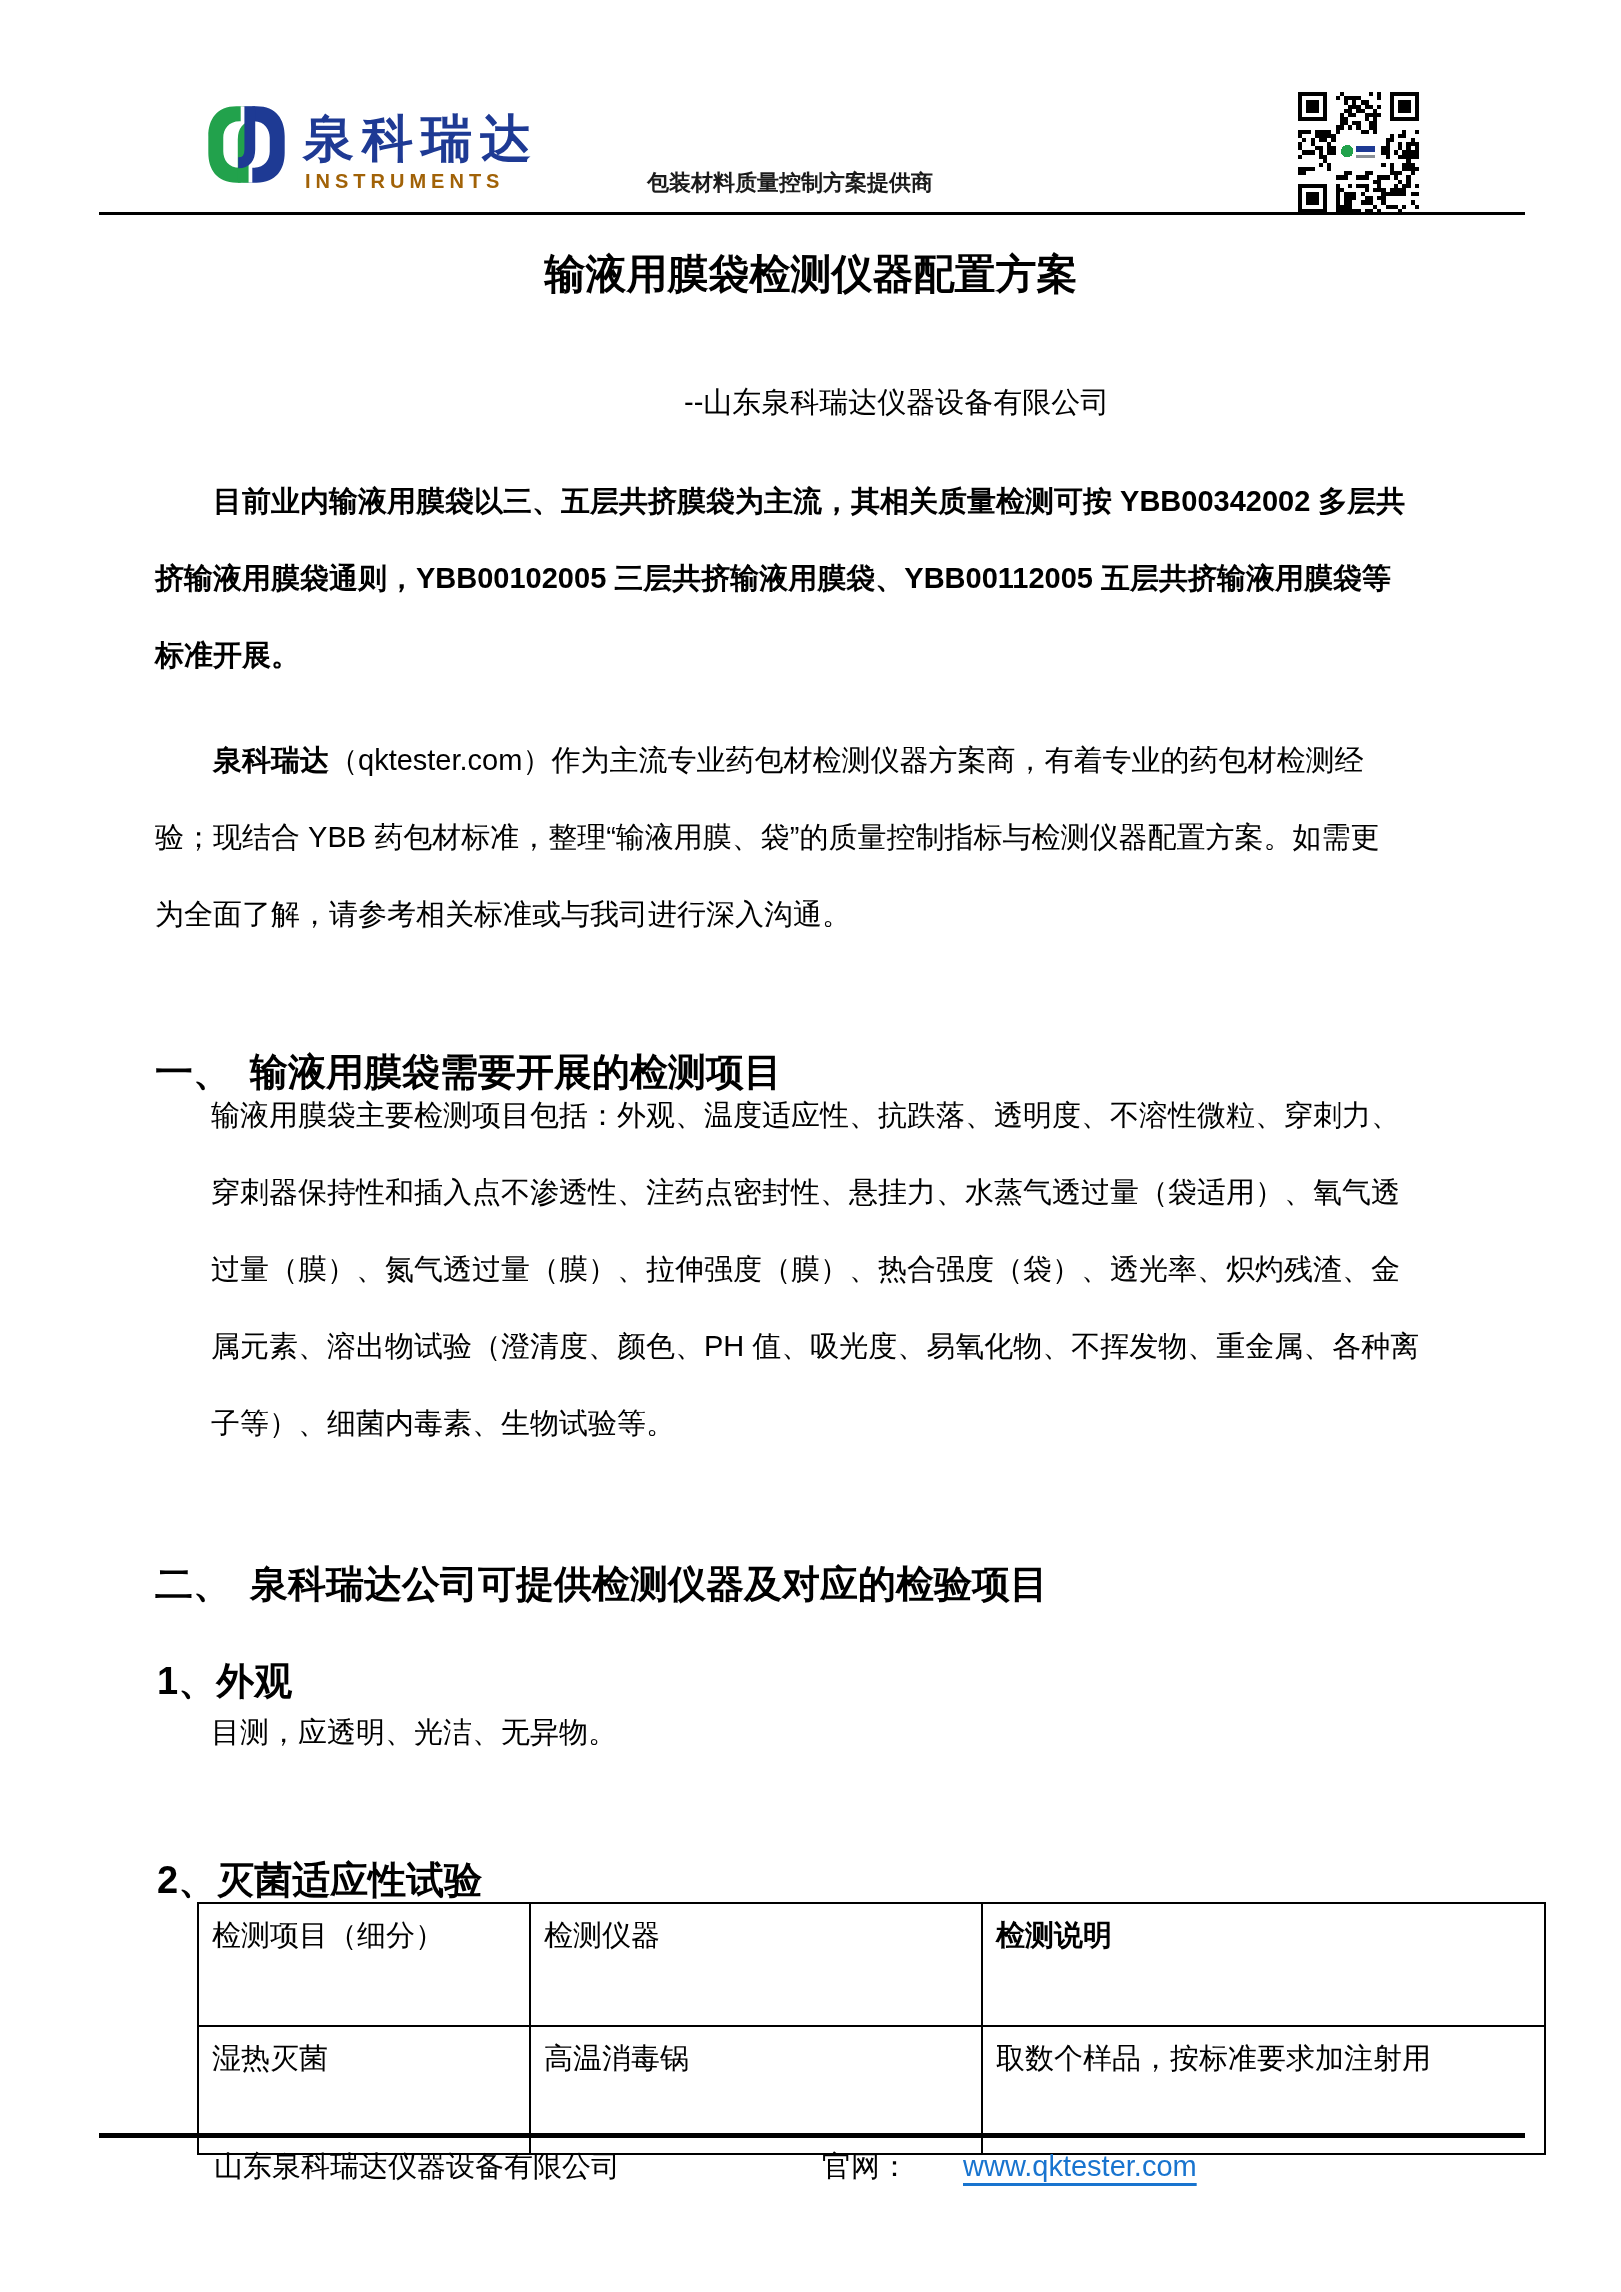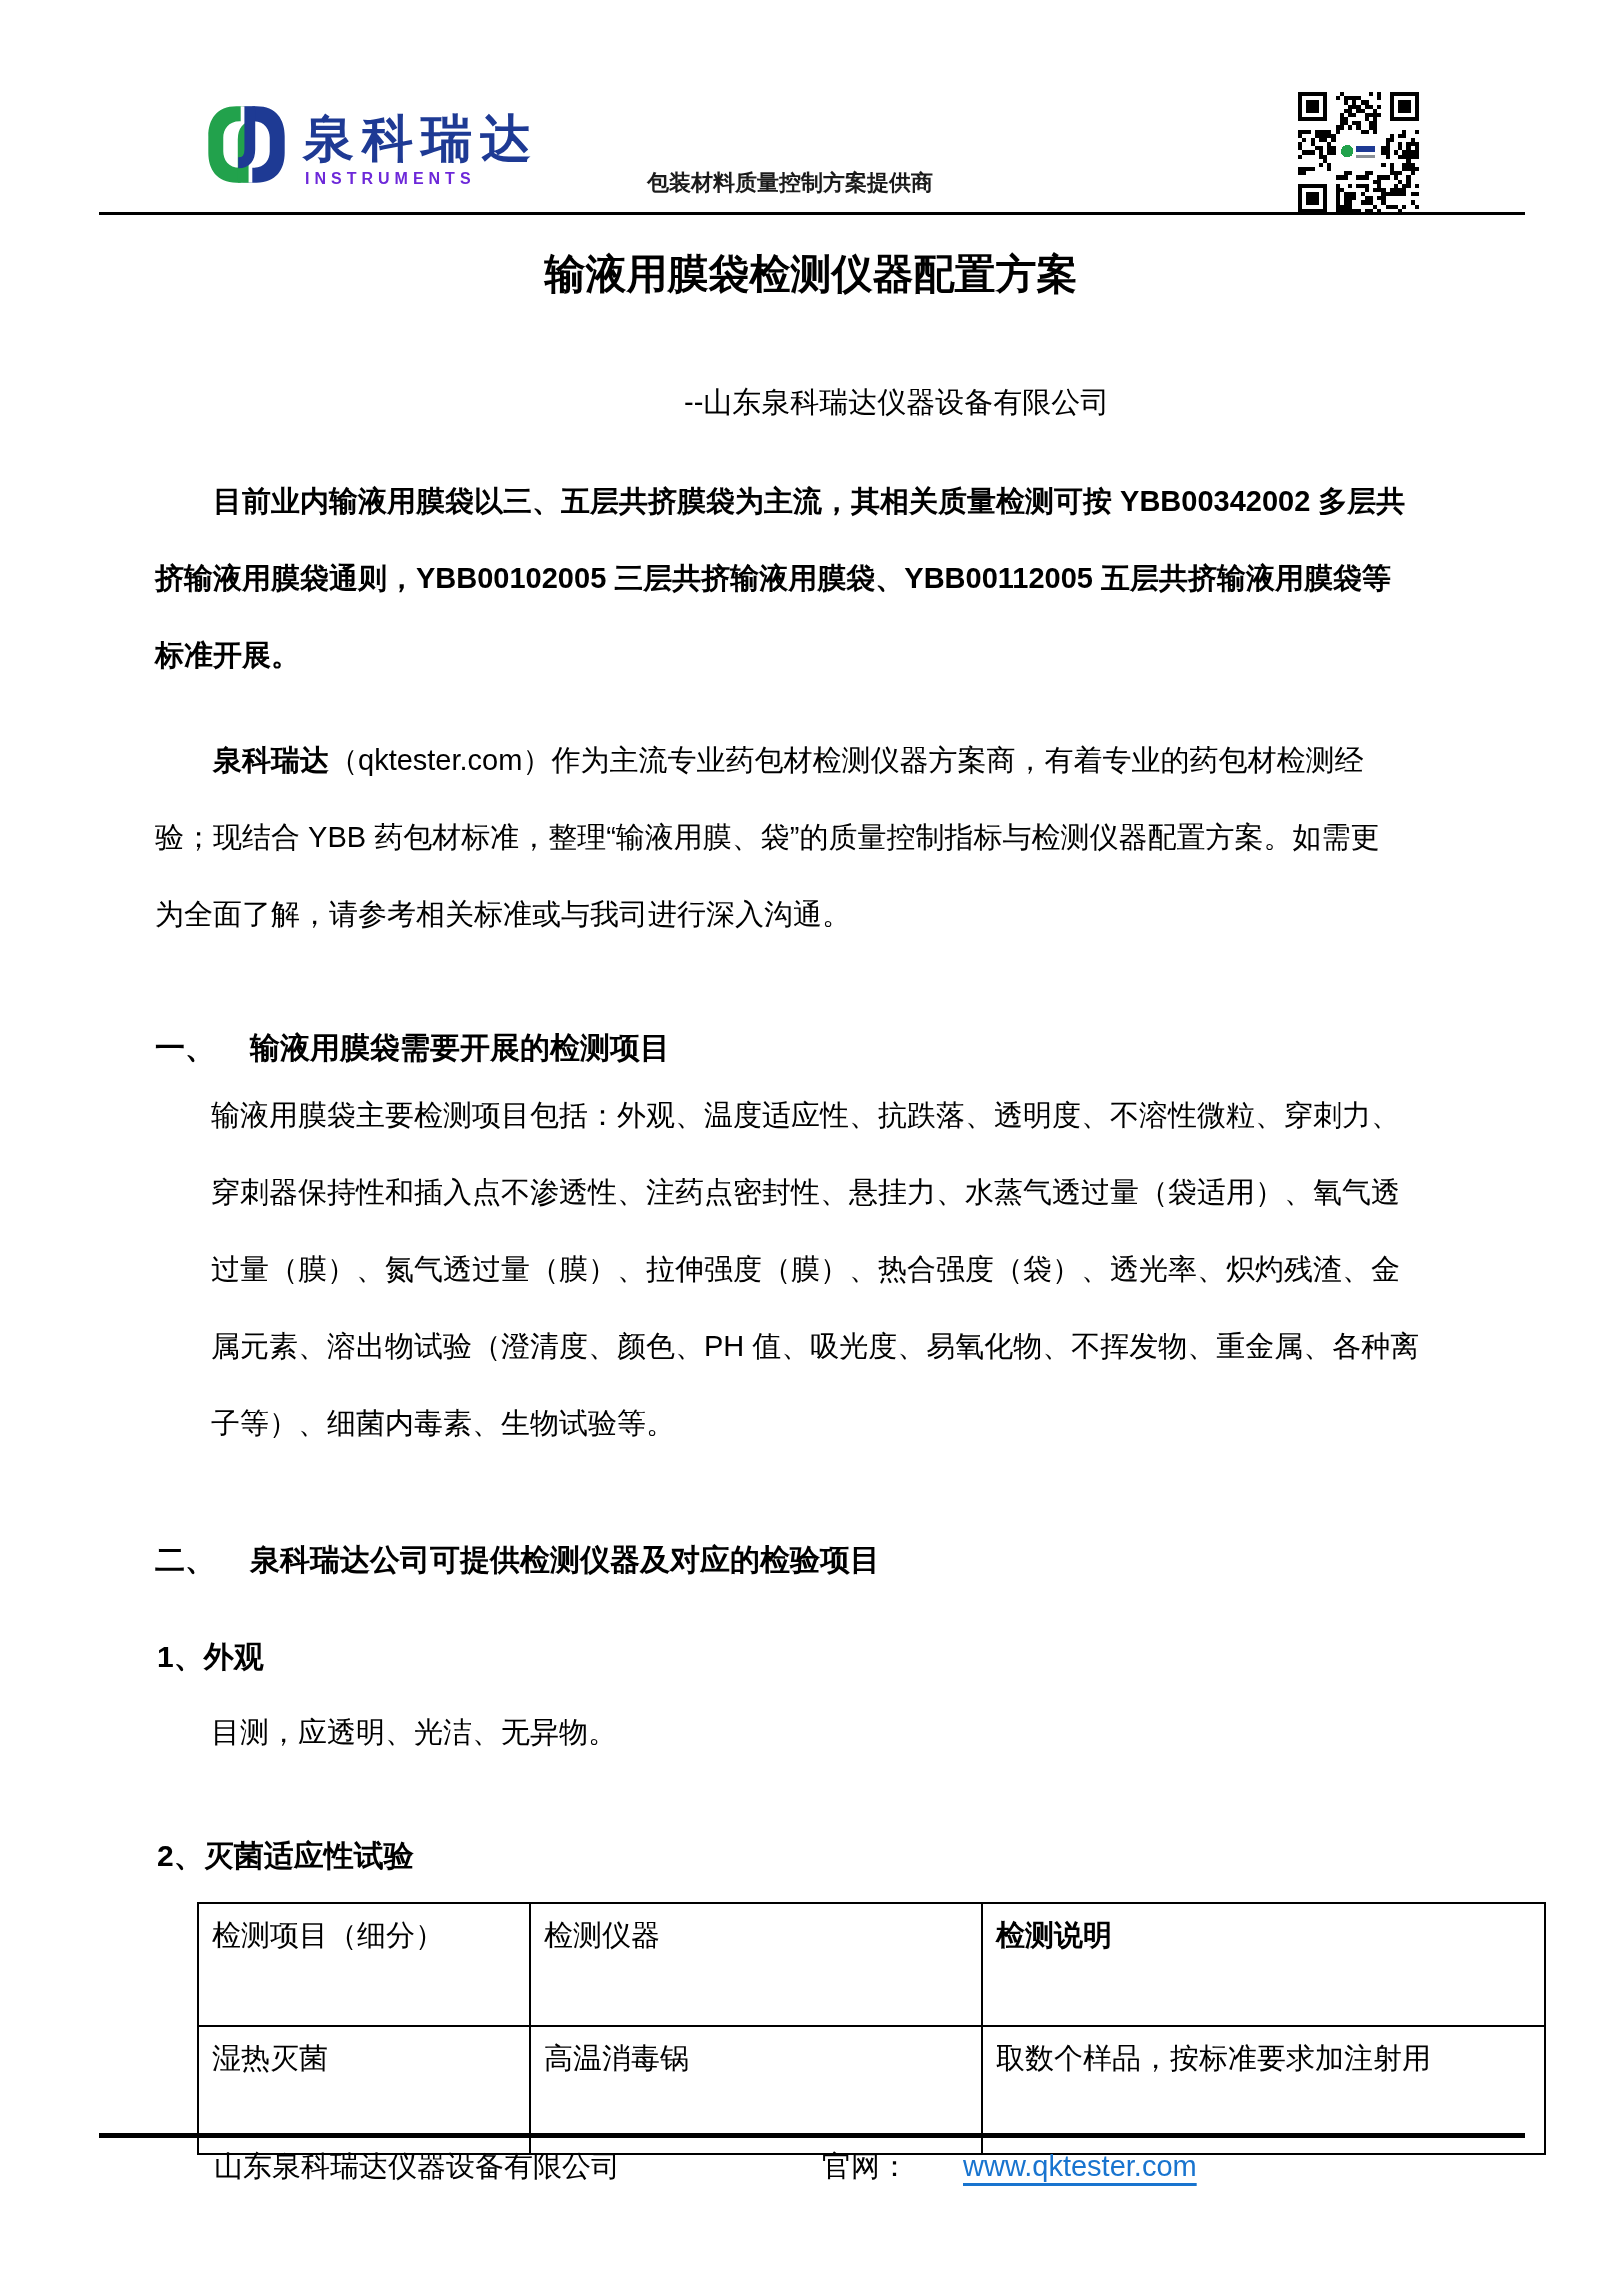--- a/index.html
+++ b/index.html
@@ -4,34 +4,34 @@
 <style>
   html,body{margin:0;padding:0;background:#e8e8e8;}
   .page{
     position:relative;width:1622px;height:2293px;background:#fff;
     font-family:"Liberation Sans","DejaVu Sans",sans-serif;color:#000;
     overflow:hidden;margin:0 auto;
   }
   .abs{position:absolute;}
   
   .brand-cn{left:303px;top:105px;font-size:51px;font-weight:700;letter-spacing:8px;color:#1E3A94;}
-  .brand-en{left:305px;top:170px;font-size:16px;font-weight:700;letter-spacing:5px;color:#6d28d9;}
+  .brand-en{left:305px;top:170px;font-size:20px;font-weight:700;letter-spacing:5px;color:#a16207;}
   .tagline{left:647px;top:168px;font-size:22px;color:#1a1a1a;font-weight:600;}
   .rule-top{left:99px;top:212px;width:1426px;height:3px;background:#000;}
   .qr-box{left:1298px;top:92px;width:121px;height:121px;}
   
   .title{left:0;top:249px;width:1622px;text-align:center;font-size:41px;font-weight:700;line-height:50px;}
   .subtitle{left:684px;top:383px;font-size:29px;line-height:38px;}
   .para{width:1327px;}
   .para .line{height:77px;line-height:77px;font-size:29px;white-space:nowrap;}
   .p1{left:155px;top:463px;font-weight:700;}
   .p2{left:155px;top:722px;}
   .indent{padding-left:58px;}
   .lead-bold{font-weight:700;}
-  .heading{font-size:30px;font-weight:700;line-height:44px;white-space:nowrap;}
+  .heading{font-size:38px;font-weight:700;line-height:44px;white-space:nowrap;margin-top:24px;}
   .h-one{left:155px;top:1026px;}
   .h-two{left:155px;top:1538px;}
   .h-sub1{left:157px;top:1635px;}
   .h-sub2{left:157px;top:1834px;}
   .hnum{display:inline-block;width:95px;}
   .sec1{left:211px;top:1077px;width:1277px;}
   .sec1 .line{height:77px;line-height:77px;font-size:29px;white-space:nowrap;}
   .sub1-body{left:211px;top:1694px;font-size:29px;height:77px;line-height:77px;}
   
   table.spec{left:197px;top:1902px;position:absolute;border-collapse:collapse;table-layout:fixed;width:1262px;}

